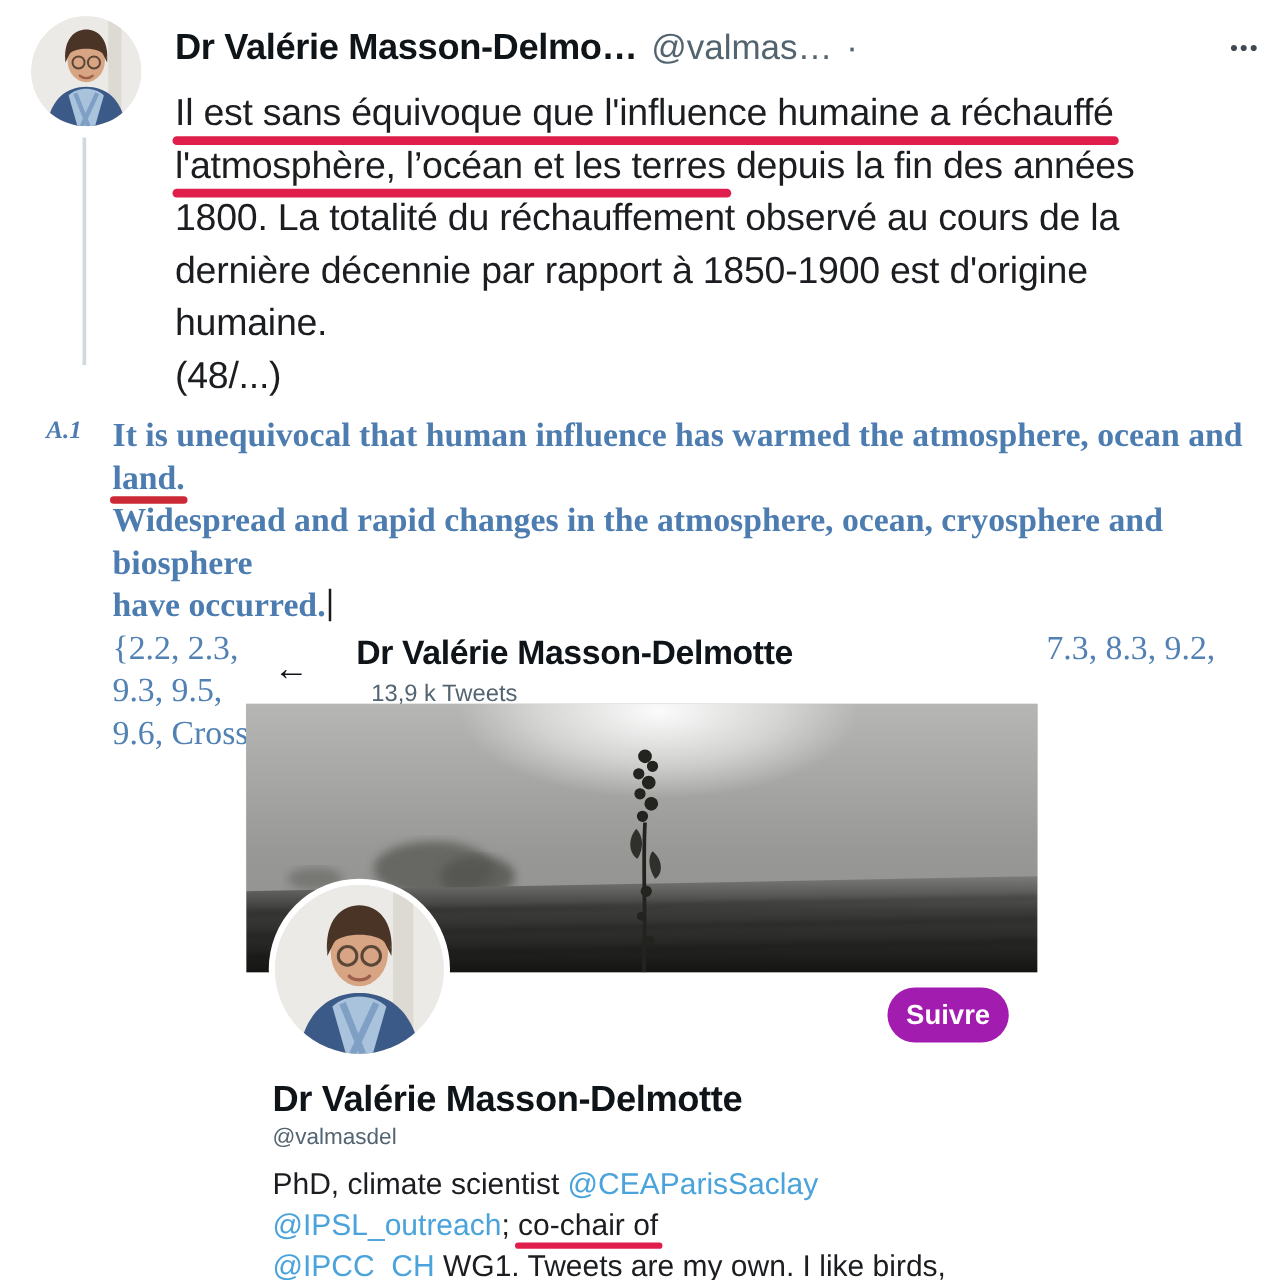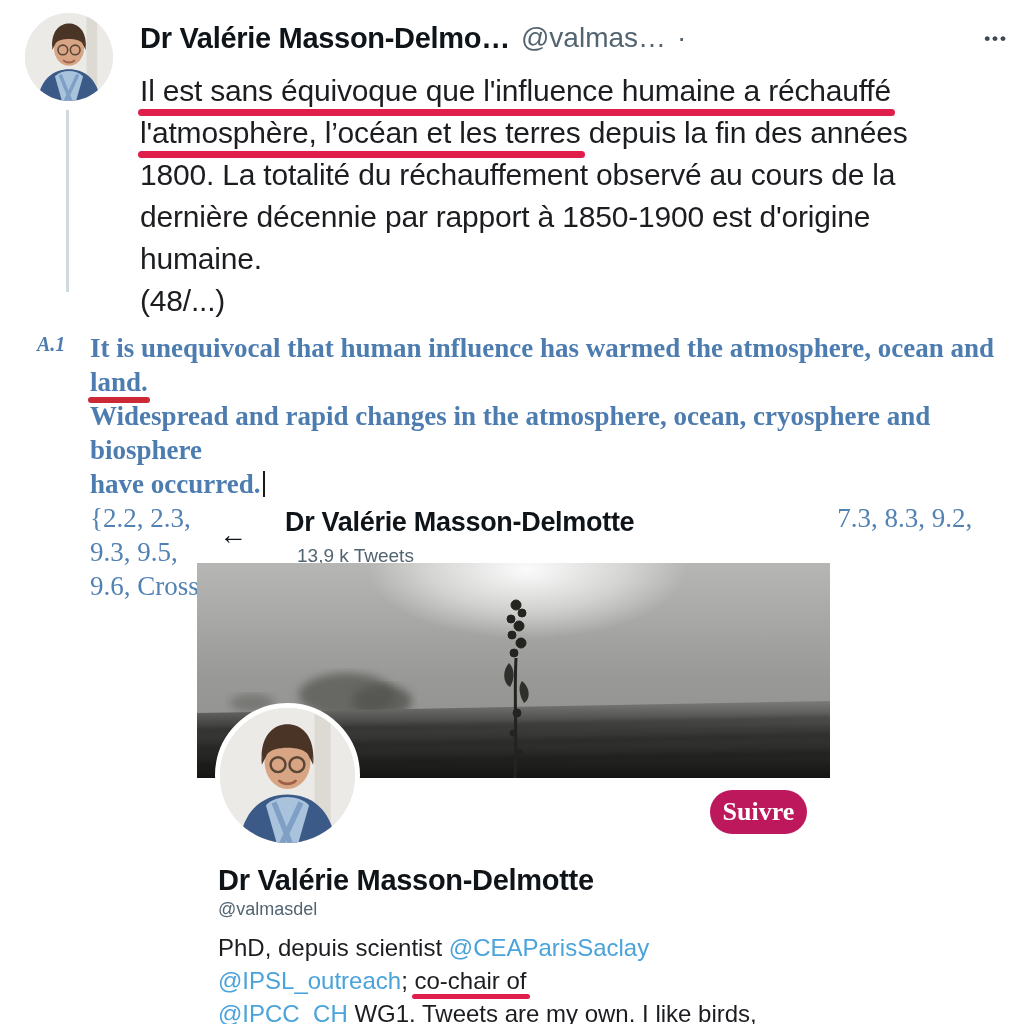--- a/index.html
+++ b/index.html
@@ -39,22 +39,22 @@
   
   .profile { position:absolute; left:197px; top:503px; width:633px; height:521px; background:#fff; }
   .p-back { position:absolute; left:22px; top:18px; font-size:28px; color:#0f1419; line-height:1; }
   .p-title { position:absolute; left:88px; top:4px; font-weight:bold; font-size:27px; color:#0f1419; letter-spacing:-0.3px; }
   .p-count { position:absolute; left:100px; top:42px; font-size:19px; color:#536471; }
   .banner { position:absolute; left:0; top:60px; width:633px; height:215px; overflow:hidden; background:#9a9a98; }
   .banner svg { display:block; }
   .avatar-lg { left:18px; top:200px; width:145px; height:145px; border:5px solid #ffffff; }
   .profile .avatar-lg { position:absolute; }
   .follow-btn { position:absolute; left:513px; top:287px; width:97px; height:44px; border:none;
-    border-radius:22px; background:#be185d; color:#ffffff; font-weight:bold; font-size:26px;
-    font-family:Liberation Serif, serif; cursor:pointer; }
+    border-radius:22px; background:#a21caf; color:#ffffff; font-weight:bold; font-size:22px;
+    font-family:Liberation Sans, sans-serif; cursor:pointer; }
   .p-name { position:absolute; left:21px; top:361px; font-weight:bold; font-size:29px; color:#0f1419; letter-spacing:-0.3px; }
   .p-handle { position:absolute; left:21px; top:396px; font-size:18px; color:#536471; }
   .p-bio { position:absolute; left:21px; top:428px; width:604px; font-size:24px; line-height:33px; color:#1b1d20; }
   .bio-link { color:#4aa3da; text-decoration:none; }
   .redline3 { position:relative; }
   .redline3::after { content:""; position:absolute; left:-2px; right:-3px; bottom:-5px; height:5px;
     background:#e01e4c; border-radius:3px; }
 </style>
 </head>
 <body>
@@ -189,19 +189,19 @@
         <path d="M44,54 C47,57 53,57 56,54" stroke="#9c5f4a" stroke-width="2" fill="none" stroke-linecap="round"></path>
       </svg>
     </div>
 
     <button class="follow-btn">Suivre</button>
 
     <div class="p-name">Dr Valérie Masson-Delmotte</div>
     <div class="p-handle">@valmasdel</div>
 
     <div class="p-bio">
-      <div><span>PhD, depuis scientist </span><a class="bio-link">@CEAParisSaclay</a><span> </span><a class="bio-link">@IPSL_outreach</a><span>; </span><span class="redline3"><span>co-chair of</span></span></div>
+      <div><span>PhD, climate scientist </span><a class="bio-link">@CEAParisSaclay</a><span> </span><a class="bio-link">@IPSL_outreach</a><span>; </span><span class="redline3"><span>co-chair of</span></span></div>
       <div><span class="redline3"><a class="bio-link">@IPCC_CH</a><span> WG1.</span></span><span> Tweets are my own. I like birds, books, e-bike</span></div>
 
     </div>
   </div>
 
 </div>
 
 </body></html>

